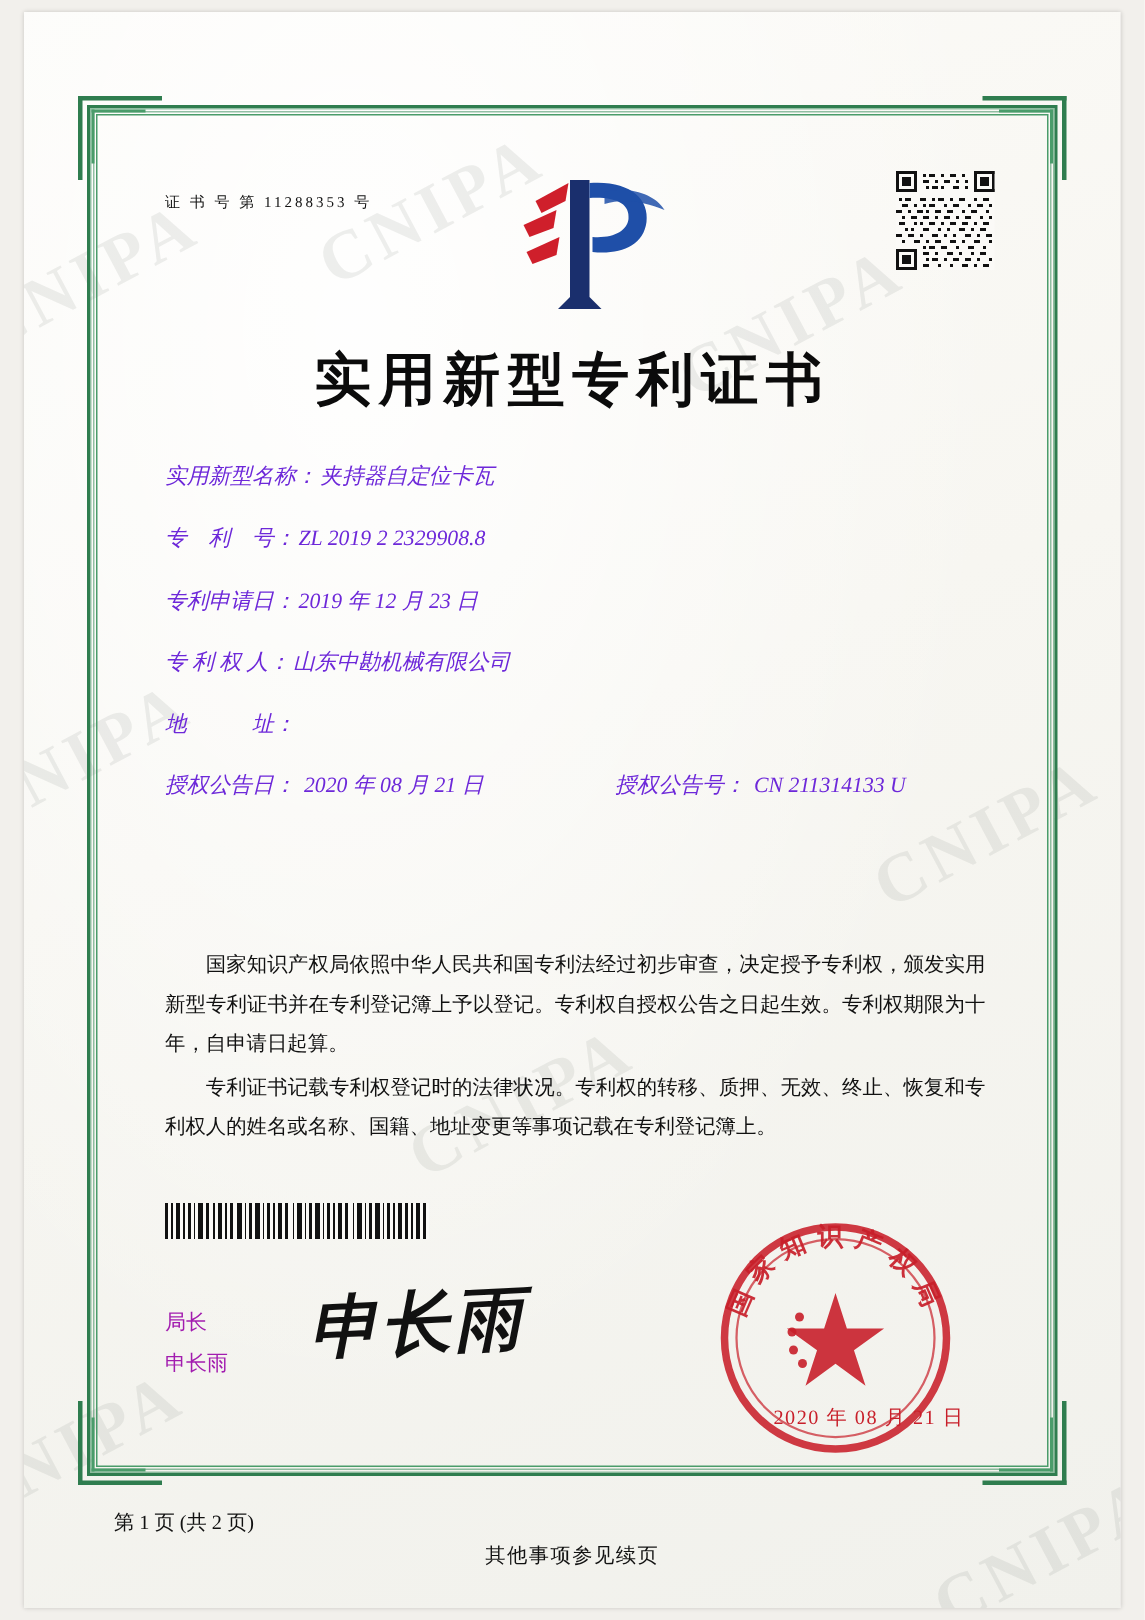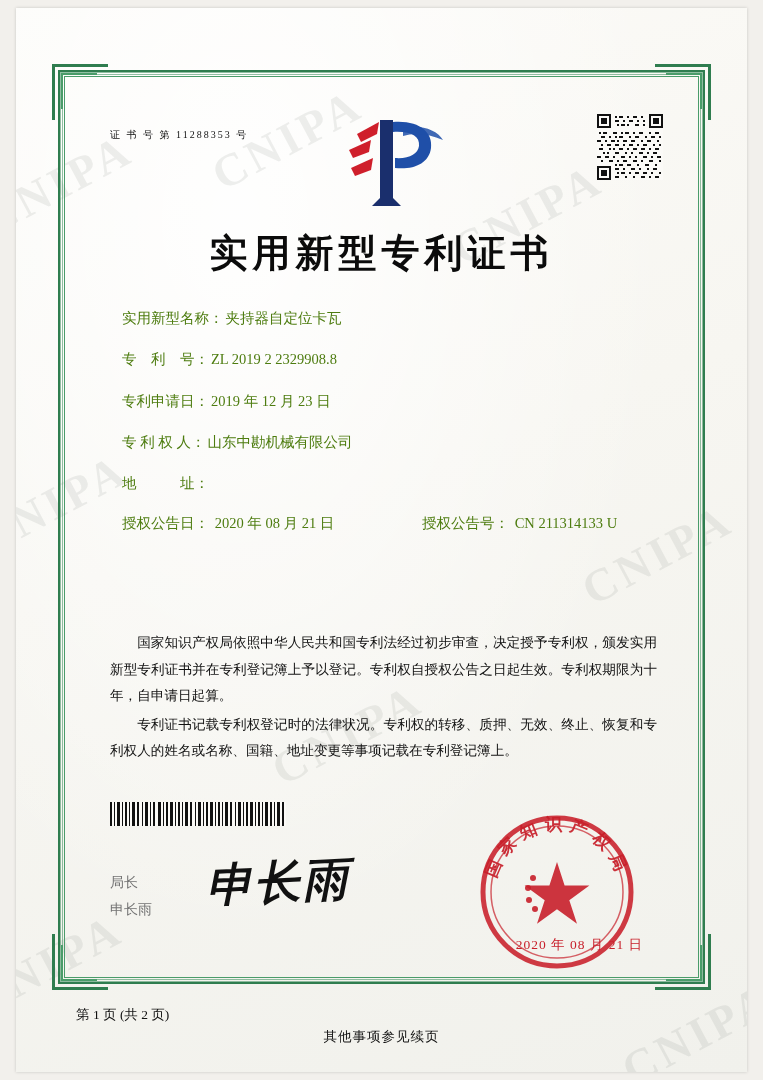--- a/index.html
+++ b/index.html
@@ -105,22 +105,22 @@
     position:absolute;left:0;right:0;top:138px;
     text-align:center;
     font-family:"DejaVu Sans", sans-serif;
     font-weight:bold;
     font-size:38px;
     letter-spacing:5px;
     color:#0b0b0b;
   }
 
   .fields{
-    position:absolute;left:46px;right:24px;top:218px;
-    font-size:14.5px;color:#4d7c0f;
+    position:absolute;left:34px;right:24px;top:218px;
+    font-size:14.5px;color:#6d28d9;font-style:italic;
   }
   .field{
     margin-bottom:21px;
     display:flex;
     align-items:baseline;
     line-height:1.4;
   }
   .f-label{
     white-space:nowrap;
   }
@@ -143,21 +143,21 @@
     text-align:justify;
   }
   .para p{margin:0 0 2px 0;text-indent:2em;}
 
   .barcode{
     position:absolute;left:34px;top:712px;
     height:24px;width:176px;
   }
   .sig-label{
     position:absolute;left:34px;top:780px;
-    font-size:14px;line-height:1.9;color:#737373;
+    font-size:14px;line-height:1.9;color:#a21caf;
   }
   .signature{
     position:absolute;left:130px;top:762px;
     font-family:"DejaVu Serif", serif;
     font-size:46px;
     font-style:italic;
     font-weight:bold;
     color:#111;
     transform:rotate(-3deg);
     letter-spacing:2px;

